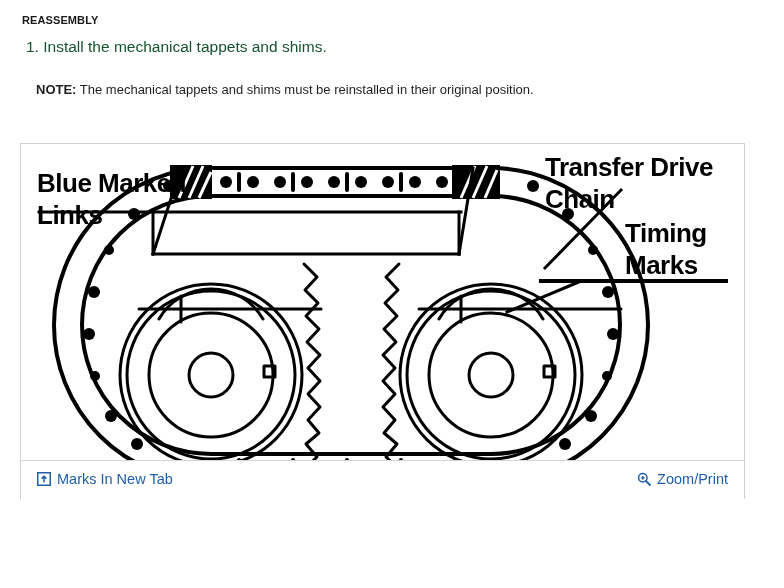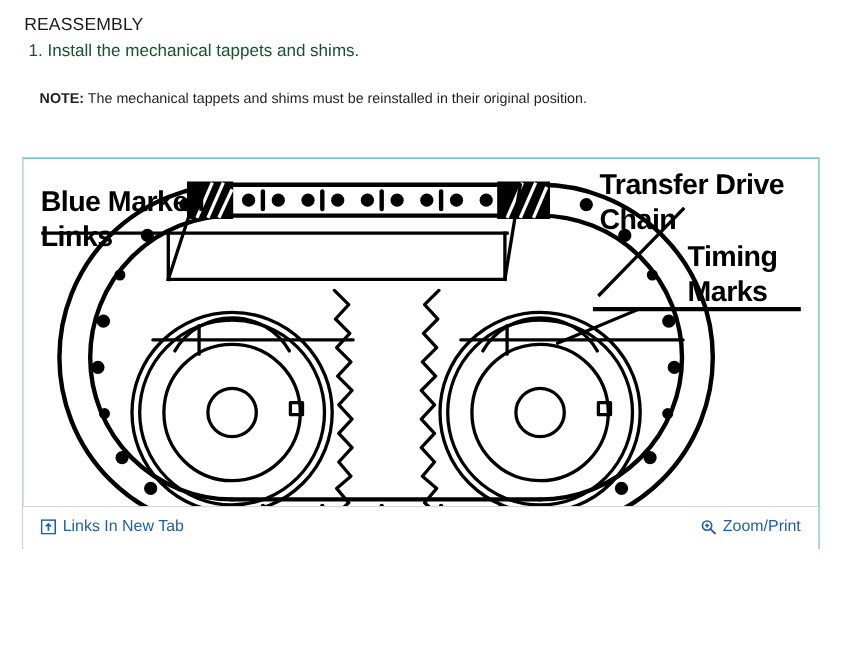--- a/index.html
+++ b/index.html
@@ -20,22 +20,22 @@
   .doc-text {
     position: absolute;
     left: 0;
     top: 0;
     width: 784px;
   }
   .section-heading {
     position: absolute;
     left: 22px;
     top: 14px;
-    font-size: 16px;
-    font-weight: normal;
+    font-size: 11px;
+    font-weight: bold;
     letter-spacing: 0.1px;
     color: #1a1a1a;
   }
   .step-line {
     position: absolute;
     left: 26px;
     top: 38px;
     font-size: 15.5px;
     color: #14532d;
     white-space: nowrap;
@@ -53,21 +53,21 @@
   }
 
   
   .image-panel {
     position: absolute;
     left: 20px;
     top: 143px;
     width: 725px;
     height: 356px;
     border: 1px solid #cfcfcf;
-    background: #14b8a6;
+    background: #eab308;
     box-sizing: border-box;
   }
   .figure-area {
     position: absolute;
     left: 0;
     top: 0;
     width: 723px;
     height: 372px;
     overflow: hidden;
   }
@@ -291,21 +291,21 @@
 
   <div class="panel-footer">
 
     <a class="footer-link left" href="#">
       <span class="ico">
         <svg width="14" height="14" viewBox="0 0 14 14" xmlns="http://www.w3.org/2000/svg">
           <rect x="0.75" y="0.75" width="12.5" height="12.5" fill="none" stroke="#1f5fa8" stroke-width="1.5"></rect>
           <path d="M7 10.5 L7 4.5 M4.6 6.6 L7 4.2 L9.4 6.6" fill="none" stroke="#1f5fa8" stroke-width="1.5"></path>
         </svg>
       </span>
-      <span>Links In New Tab</span>
+      <span>Marks In New Tab</span>
     </a>
 
     <a class="footer-link right" href="#">
       <span class="ico">
         <svg width="14" height="14" viewBox="0 0 14 14" xmlns="http://www.w3.org/2000/svg">
           <circle cx="5.8" cy="5.8" r="4.2" fill="none" stroke="#1f5fa8" stroke-width="1.5"></circle>
           <path d="M5.8 3.9 L5.8 7.7 M3.9 5.8 L7.7 5.8" stroke="#1f5fa8" stroke-width="1.3"></path>
           <path d="M9 9 L13 13" stroke="#1f5fa8" stroke-width="1.8" stroke-linecap="round"></path>
         </svg>
       </span>

